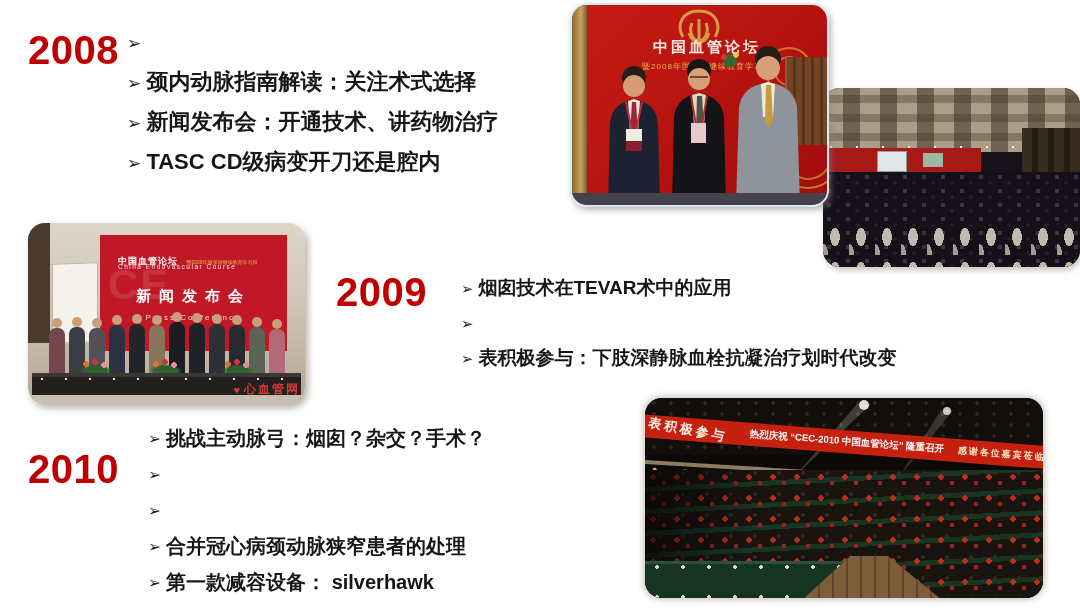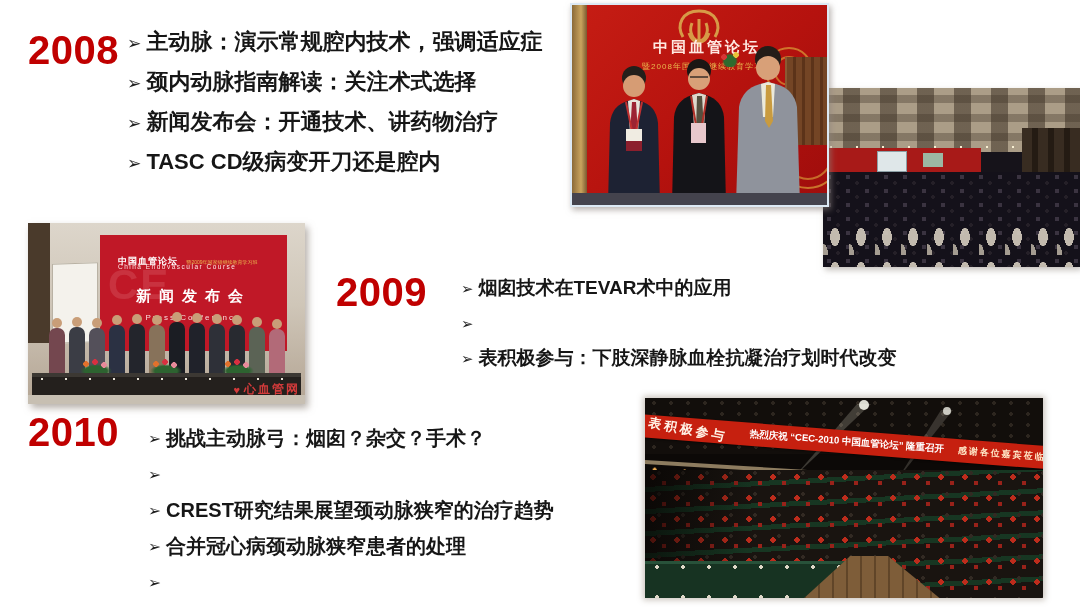--- a/index.html
+++ b/index.html
@@ -7,29 +7,29 @@
     position:relative;width:1080px;height:608px;background:#ffffff;overflow:hidden;
     font-family:"Liberation Sans","DejaVu Sans",sans-serif;
   }
   
   .year{
     position:absolute;font-size:40px;font-weight:bold;color:#c00000;
     line-height:46px;letter-spacing:0.5px;
   }
   .y2008{left:28px;top:27px;}
   .y2009{left:336px;top:269px;}
-  .y2010{left:28px;top:409px;}
+  .y2010{left:28px;top:446px;}
   .bullets{position:absolute;margin:0;padding:0;list-style:none;color:#161616;font-weight:bold;}
   .bullets li{display:flex;align-items:center;white-space:nowrap;}
   .bullet-icon{margin-right:5px;font-size:0.78em;position:relative;top:1px;color:#202020;}
   .b2008{left:127px;top:22px;}  .b2008 li{height:40px;font-size:22px;}
   .b2009{left:461px;top:270px;} .b2009 li{height:35px;font-size:19px;}
   .b2010{left:148px;top:420px;} .b2010 li{height:36px;font-size:20px;}
   
-  .photo{position:absolute;overflow:hidden;}
+  .photo{position:absolute;overflow:hidden;border-radius:17px;}
   
   #photo-group-2008{
     left:570px;top:3px;width:255px;height:200px;z-index:3;
     background:linear-gradient(135deg,#c61d14 0%,#b5120e 55%,#9e0d0c 100%);
     border:2px solid #dce9f4;box-shadow:2px 3px 6px rgba(140,130,125,.6);
   }
   .p1-pillar{position:absolute;left:0;top:0;width:15px;height:100%;
     background:linear-gradient(90deg,#8a6a38,#c9a45e 60%,#7a5a30);}
   .p1-floor{position:absolute;left:0;bottom:0;width:100%;height:12px;background:#44434d;}
   .p1-emblem{position:absolute;left:96px;top:2px;}
@@ -168,21 +168,20 @@
 </style>
 </head>
 <body>
 
 <div class="slide">
 
   <div class="year y2008">2008</div>
   <ul class="bullets b2008">
     <li>
         <span class="bullet-icon">➢</span>
-        <span>主动脉：演示常规腔内技术，强调适应症</span>
       </li>
     <li>
         <span class="bullet-icon">➢</span>
         <span>颈内动脉指南解读：关注术式选择</span>
       </li>
     <li>
         <span class="bullet-icon">➢</span>
         <span>新闻发布会：开通技术、讲药物治疗</span>
       </li>
     <li>
@@ -210,28 +209,28 @@
   <ul class="bullets b2010">
     <li>
         <span class="bullet-icon">➢</span>
         <span>挑战主动脉弓：烟囱？杂交？手术？</span>
       </li>
     <li>
         <span class="bullet-icon">➢</span>
       </li>
     <li>
         <span class="bullet-icon">➢</span>
-        <span>CREST研究结果展望颈动脉狭窄的治疗趋势</span>
       </li>
     <li>
         <span class="bullet-icon">➢</span>
         <span>合并冠心病颈动脉狭窄患者的处理</span>
       </li>
     <li>
         <span class="bullet-icon">➢</span>
+        <span>第一款减容设备： silverhawk</span>
       </li>
   </ul>
 
   <div class="photo" id="photo-group-2008">
     <div class="p1-pillar"></div>
     <svg class="p1-emblem" width="62" height="46" viewBox="0 0 62 46">
       <path d="M31 4 C14 4 8 18 15 30 M31 4 C48 4 54 18 47 30 M21 26 C25 38 37 38 41 26 M31 12 L31 40 M24 16 C20 26 26 34 31 34 M38 16 C42 26 36 34 31 34" fill="none" stroke="#d9a94e" stroke-width="3" opacity="0.9"></path>
     </svg>
     <div class="p1-title">中国血管论坛</div>
     <div class="p1-subtitle">暨2008年国家级继续教育学习班</div>

